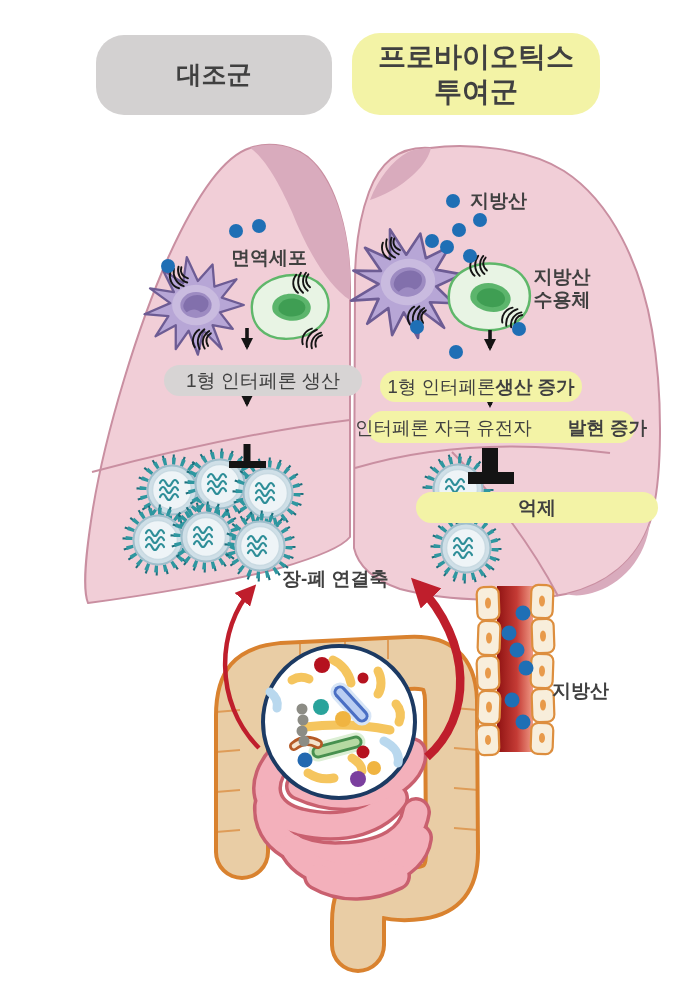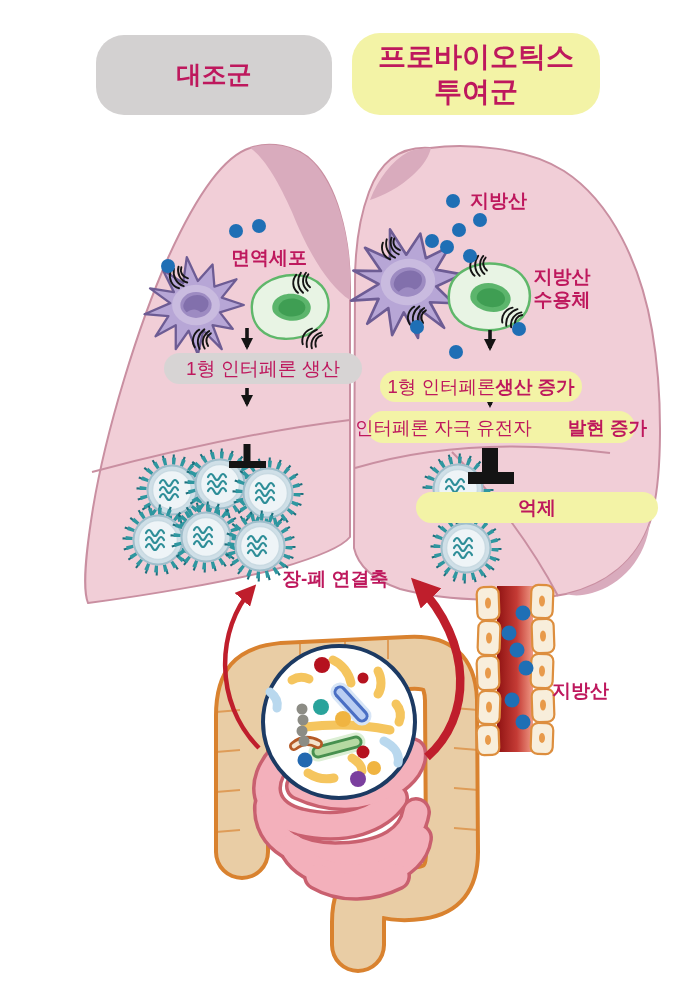--- a/index.html
+++ b/index.html
@@ -1,17 +1,17 @@
 <!DOCTYPE html>
 <html><head>
 <meta charset="utf-8">
 <style>
   html,body{margin:0;padding:0;background:#fff;}
   #stage{position:relative;width:700px;height:1000px;background:#ffffff;overflow:hidden;
-         font-family:"Liberation Sans","DejaVu Sans",sans-serif;color:#be185d;}
+         font-family:"Liberation Sans","DejaVu Sans",sans-serif;color:#404040;}
   #art{position:absolute;left:0;top:0;}
   .abs{position:absolute;}
   .pill{display:flex;align-items:center;justify-content:center;text-align:center;
         font-weight:800;border-radius:28px;line-height:1.25;white-space:pre-line;}
   .pill-gray{background:#d3d1d1;}
   .pill-yellow{background:#f3f3a6;}
   .stepbox{display:flex;align-items:center;justify-content:center;white-space:nowrap;
            border-radius:16px;font-weight:500;}
   .box-gray{background:#d7d4d4;}
   .box-yellow{background:#f3f3a6;}
@@ -257,21 +257,21 @@
   <div class="abs pill pill-gray" style="left:96px;top:35px;width:236px;height:80px;font-size:25px;">대조군</div>
   <div class="abs pill pill-yellow" style="left:352px;top:33px;width:248px;height:82px;font-size:28px;">프로바이오틱스
 투여군</div>
 
   <div class="abs lbl" style="left:231px;top:247px;">면역세포</div>
 
   <div class="abs lbl" style="left:470px;top:190px;">지방산</div>
   <div class="abs lbl" style="left:527px;top:266px;width:70px;text-align:center;">지방산
 수용체</div>
 
-  <div class="abs stepbox box-gray" style="left:164px;top:353px;width:198px;height:31px;font-size:19px;">1형 인터페론 생산</div>
+  <div class="abs stepbox box-gray" style="left:164px;top:365px;width:198px;height:31px;font-size:19px;">1형 인터페론 생산</div>
 
   <div class="abs stepbox box-yellow" style="left:380px;top:355px;width:202px;height:31px;font-size:18.5px;margin-top:16px;">
     <span>1형 인터페론 </span>
       <b>생산 증가</b>
   </div>
   <div class="abs stepbox box-yellow" style="left:367px;top:411px;width:268px;height:32px;font-size:18.5px;gap:36px;">
     <span>인터페론 자극 유전자 </span>
       <b>발현 증가</b>
   </div>
   <div class="abs stepbox box-yellow" style="left:416px;top:492px;width:242px;height:31px;font-size:19px;">

